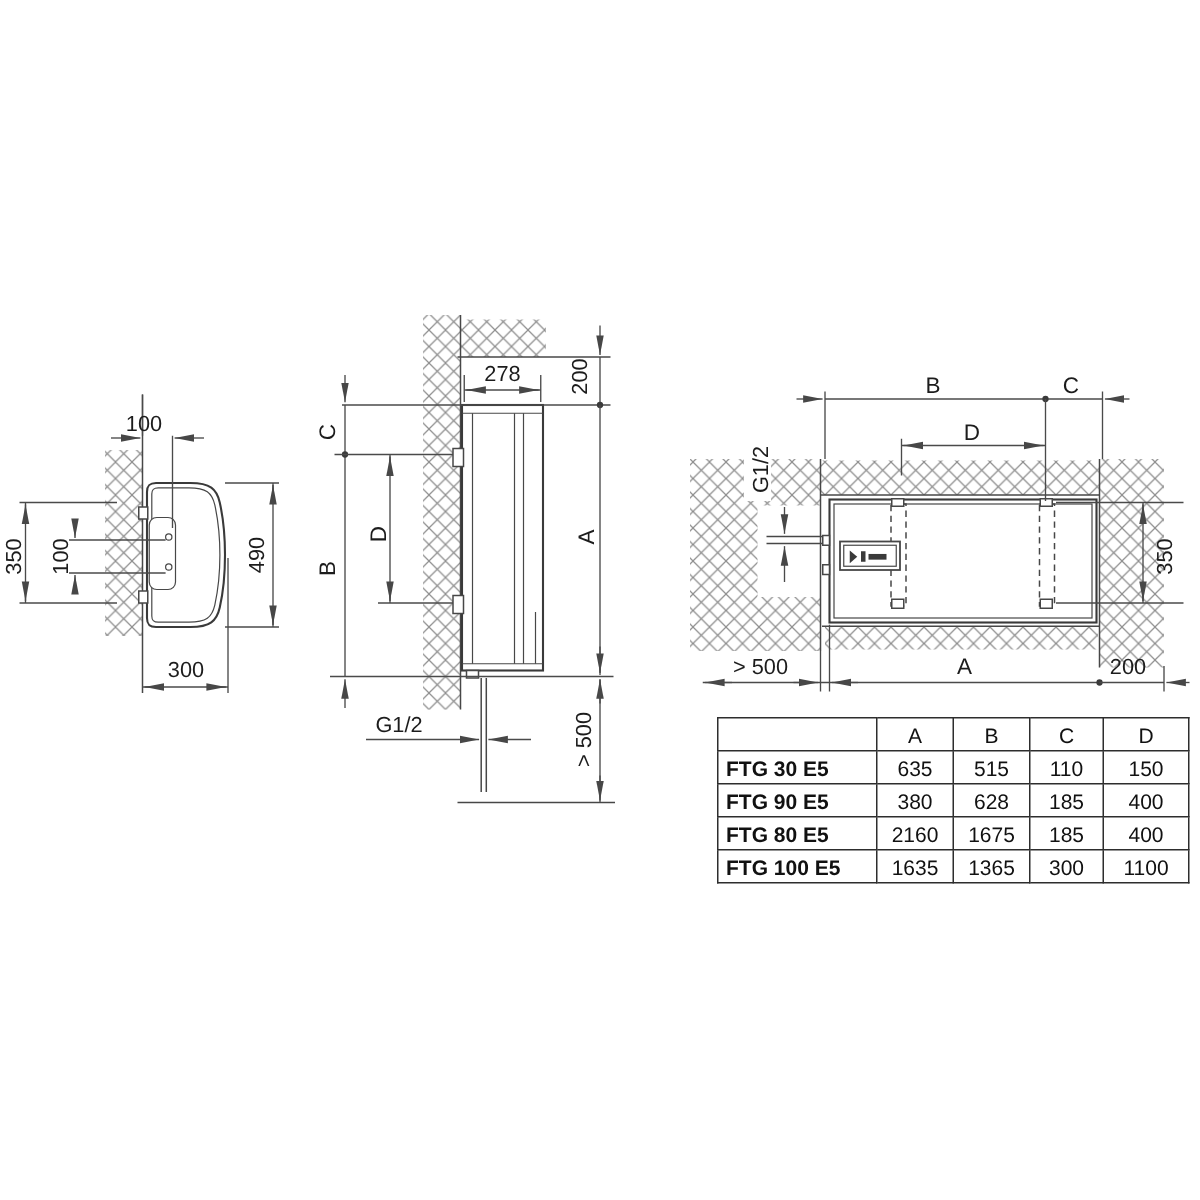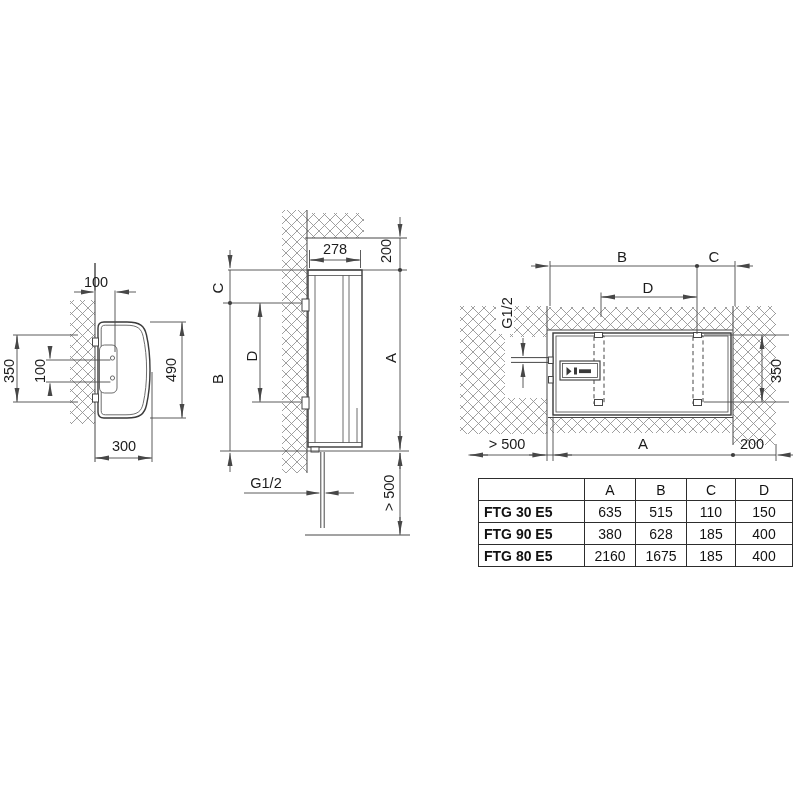--- a/index.html
+++ b/index.html
@@ -240,15 +240,22 @@
     <td>185</td>
     <td>400</td>
   </tr>
   <tr>
     <td class="model">FTG 80 E5</td>
     <td>2160</td>
     <td>1675</td>
     <td>185</td>
     <td>400</td>
   </tr>
+  <tr>
+    <td class="model">FTG 100 E5</td>
+    <td>1635</td>
+    <td>1365</td>
+    <td>300</td>
+    <td>1100</td>
+  </tr>
 </tbody>
     </table>
 </div>
 
 </body></html>

